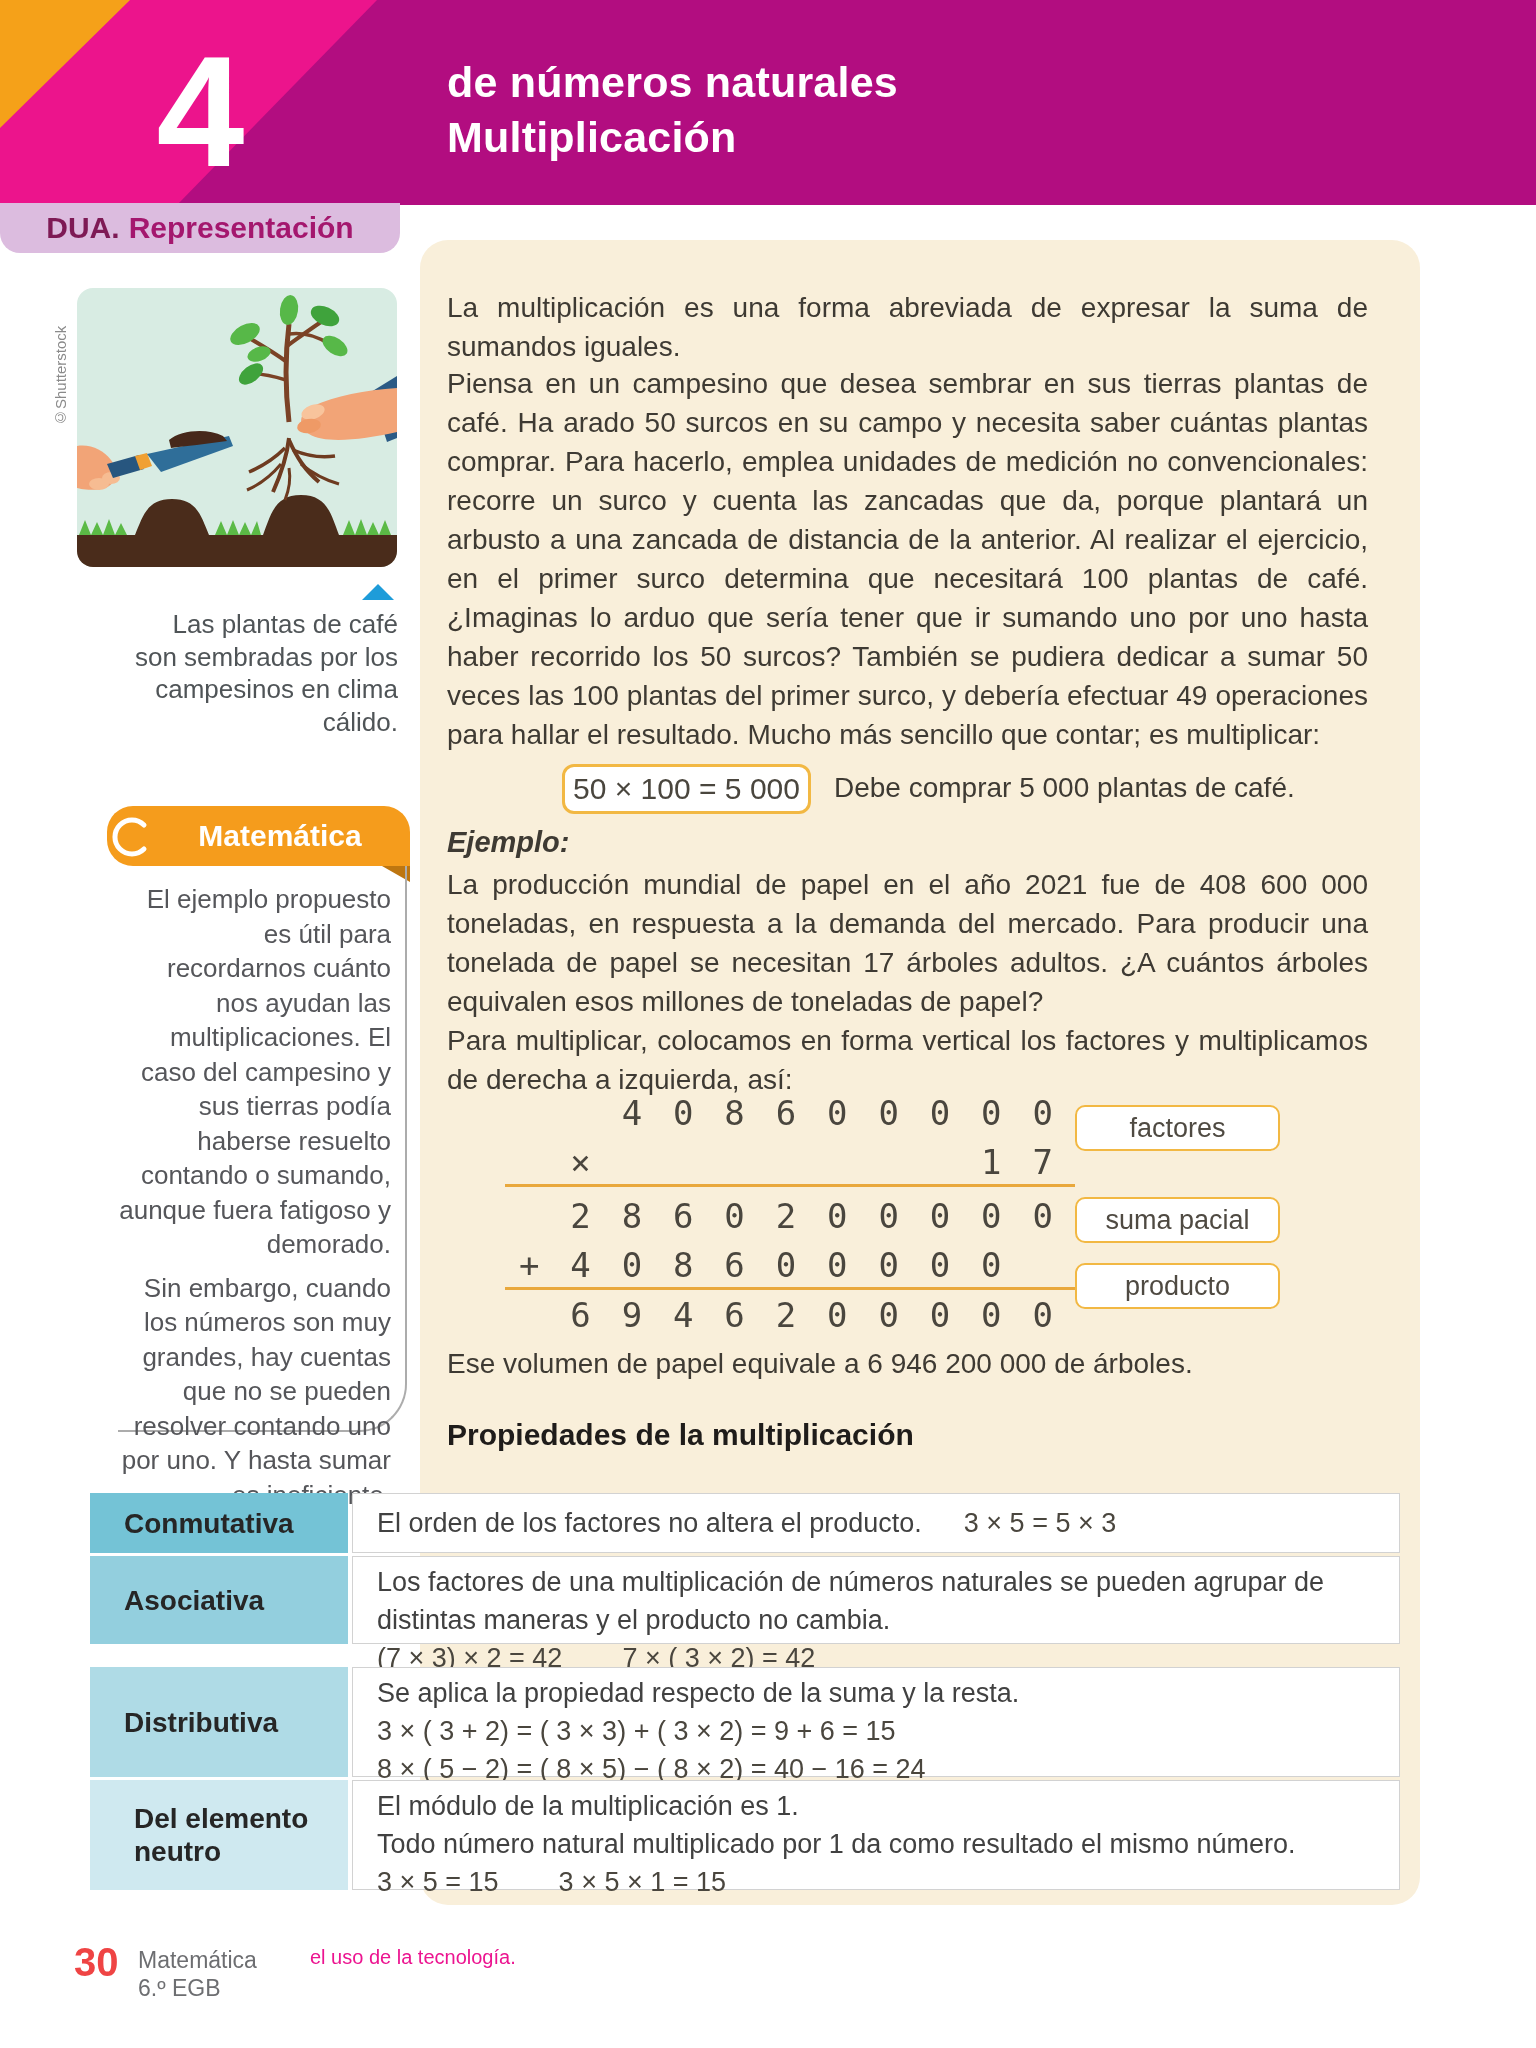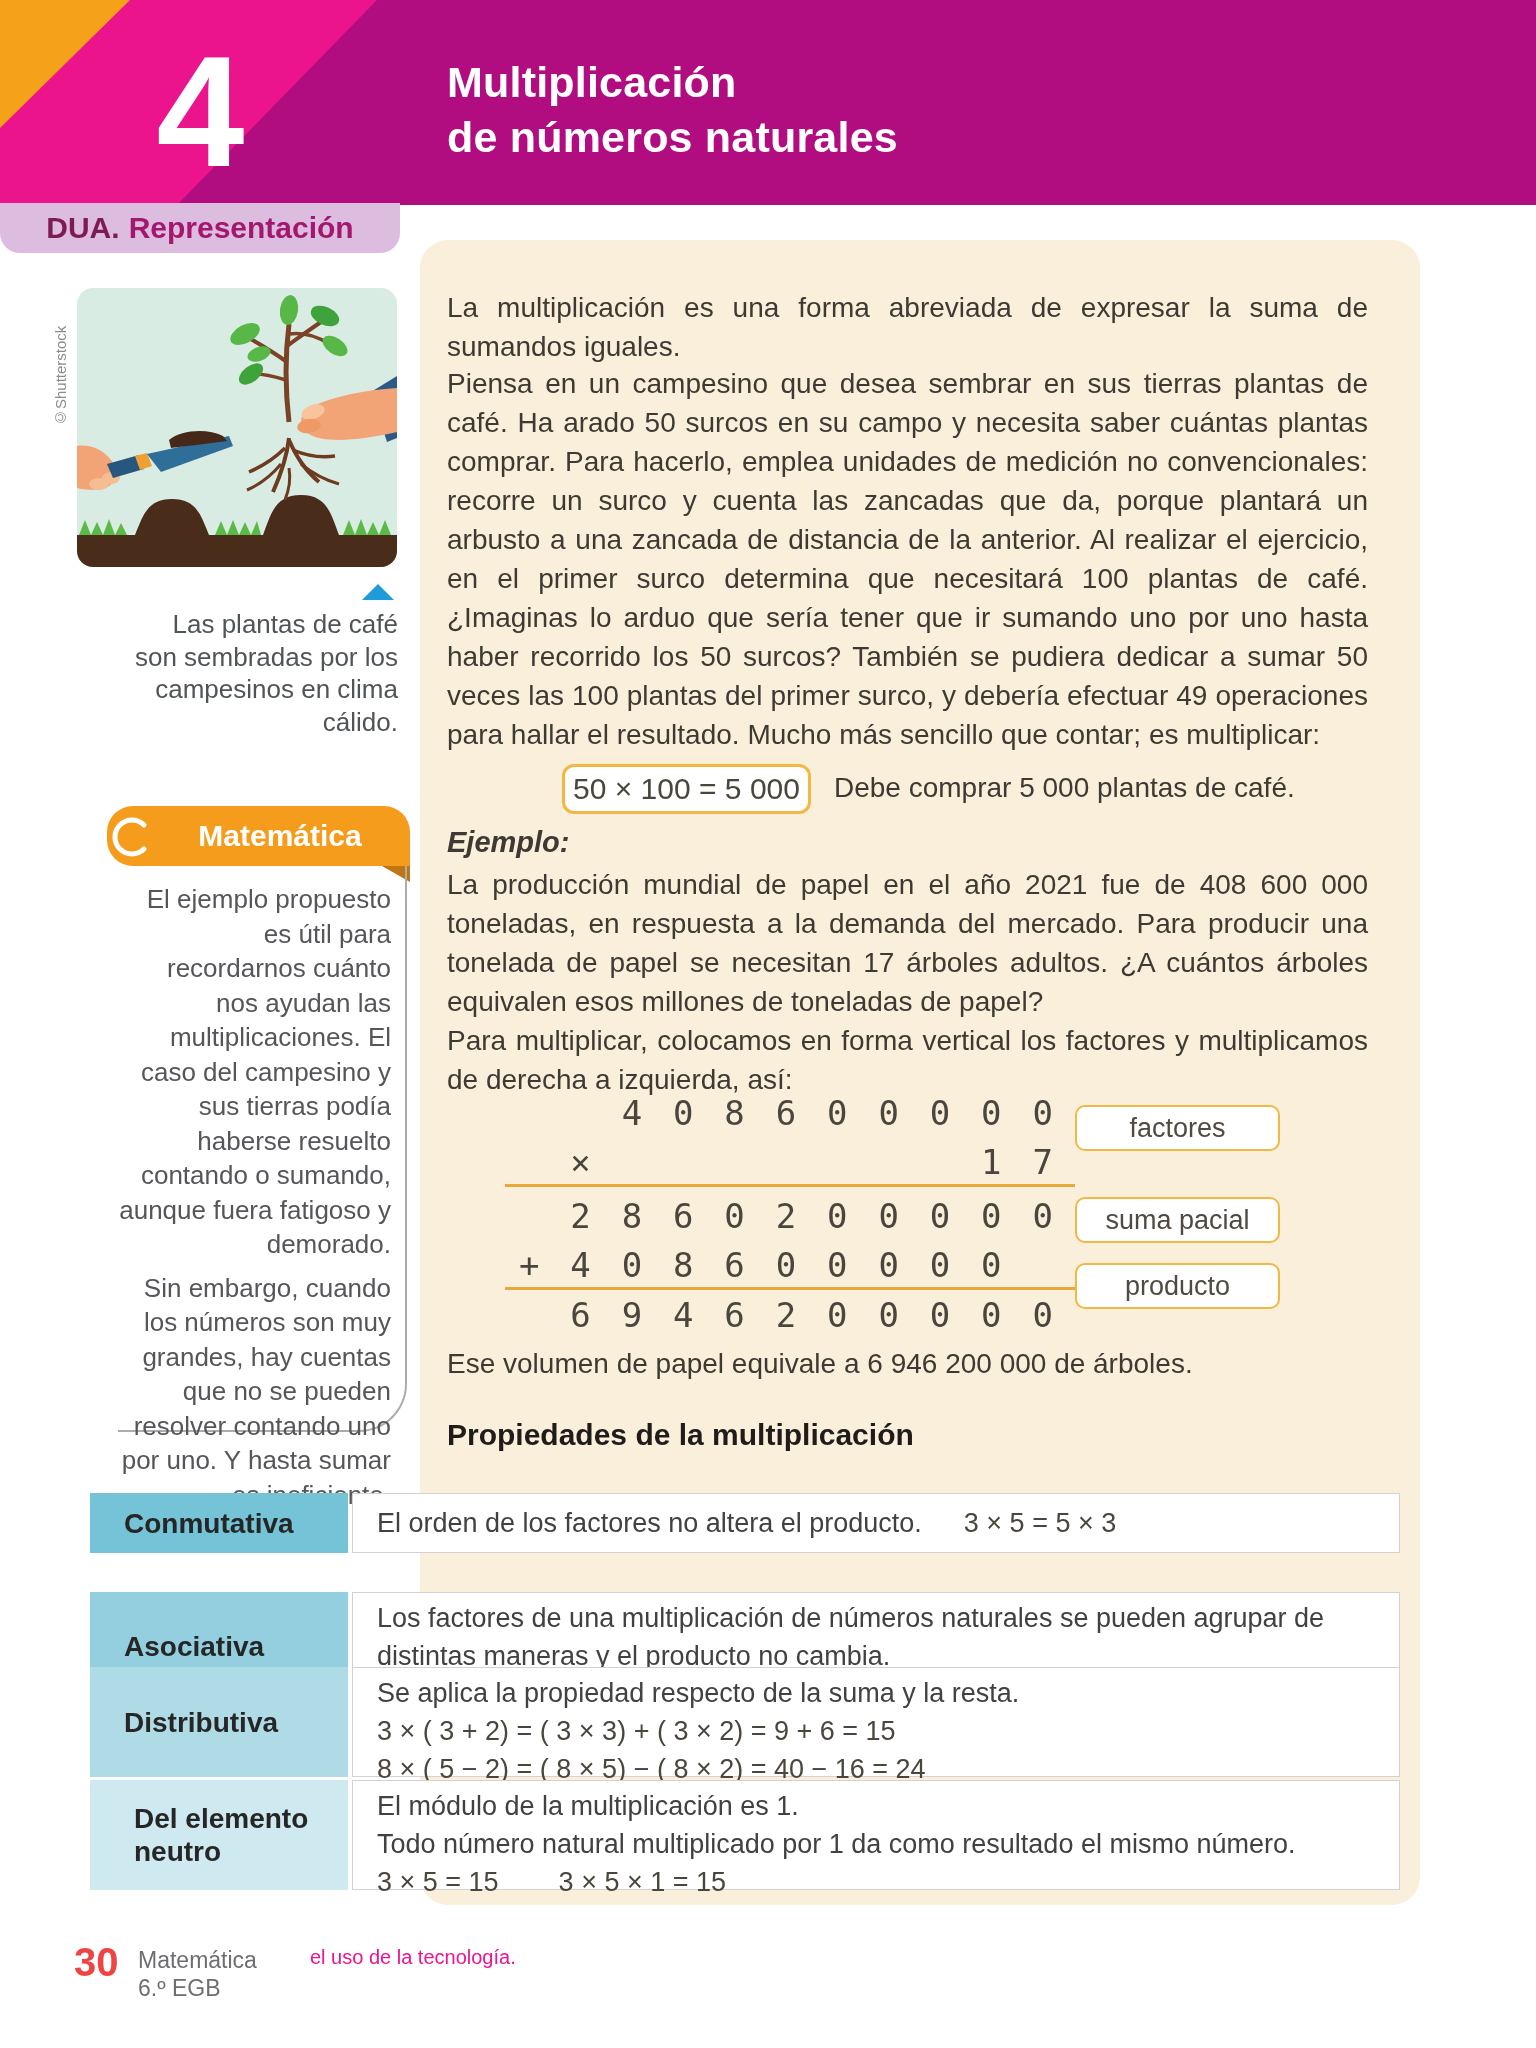--- a/index.html
+++ b/index.html
@@ -83,21 +83,21 @@
   
   .props-table { position:absolute; left:90px; top:1493px; width:1310px; }
   .prow { position:absolute; left:0; width:1310px; }
   .prow .plabel { position:absolute; left:0; top:0; bottom:0; width:258px;
     display:flex; align-items:center; padding-left:34px;
     font-size:28px; font-weight:bold; color:#262626; line-height:33px; }
   .prow .pcontent { position:absolute; left:262px; top:0; bottom:0; width:1048px;
     background:#fff; border:1.5px solid #D2D2D2; padding:0 0 0 24px;
     font-size:27px; color:#414141; line-height:38px; }
   .r1 { top:0; height:60px;border-radius:17px; }   .r1 .plabel { background:#74C3D6; }
-  .r2 { top:63px; height:108px;margin-top:36px; } .r2 .plabel { background:#93CFDE; }
+  .r2 { top:63px; height:88px; } .r2 .plabel { background:#93CFDE; }
   .r3 { top:174px; height:110px; } .r3 .plabel { background:#AFDBE6; }
   .r4 { top:287px; height:110px; } .r4 .plabel { background:#CFE9F0;padding-left:44px; }
   .r1 .pcontent { display:flex; align-items:center; }
   .r1 .eq { margin-left:42px; }
   .r2 .pcontent, .r3 .pcontent, .r4 .pcontent { padding-top:6px; }
   .eqline { white-space:nowrap; }
   .eq-gap { display:inline-block; width:60px; }
   .eqcol { color:#4A463E; }
 
   
@@ -114,22 +114,22 @@
 <div id="page">
 
   <div class="header">
     <svg width="1536" height="205" viewBox="0 0 1536 205">
       <rect x="0" y="0" width="1536" height="205" fill="#B20D80"></rect>
       <polygon points="0,0 377,0 177,205 0,205" fill="#EC148C"></polygon>
       <polygon points="0,0 130,0 0,128" fill="#F5A119"></polygon>
     </svg>
     <div class="chapter-num">4</div>
     <div class="chapter-title">
+      <div>de números naturales</div>
       <div>Multiplicación</div>
-      <div>de números naturales</div>
     </div>
   </div>
 
   <div class="dua-bar">
     <span class="dua-prefix">DUA.</span>
     <span class="dua-label">Representación</span>
   </div>
 
   <div class="credit">©Shutterstock</div>
 

